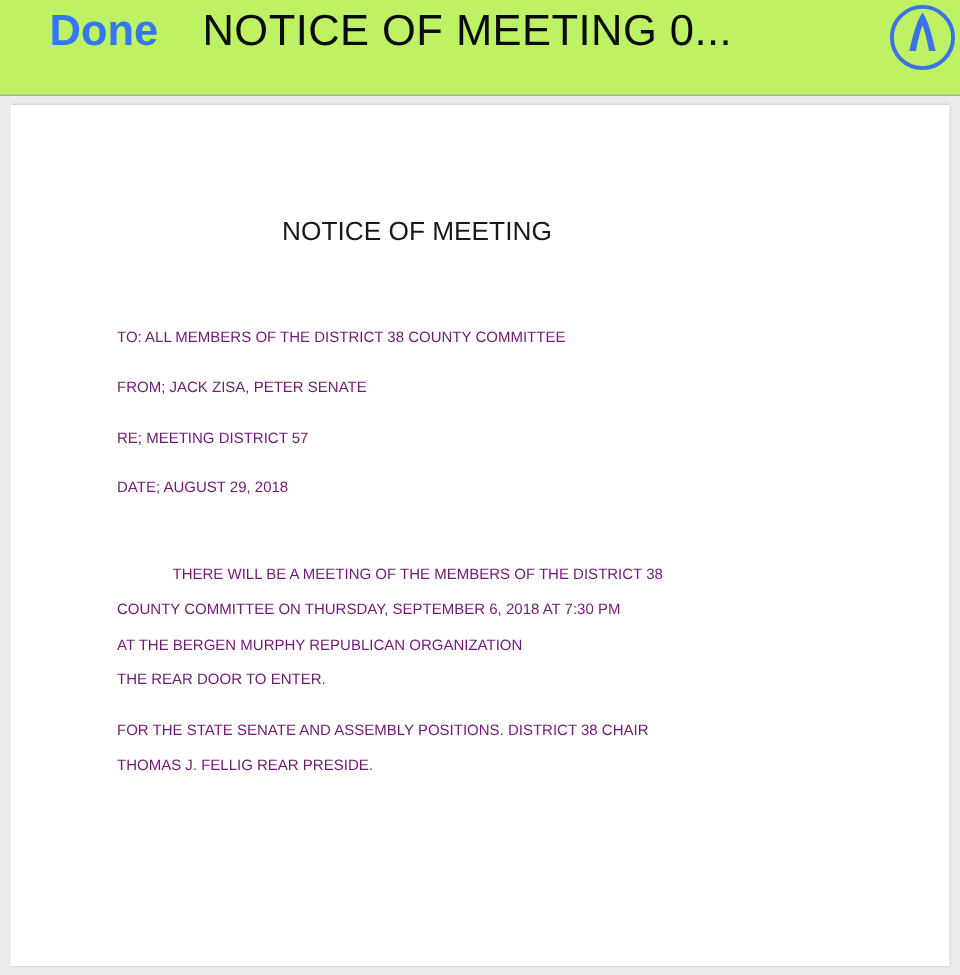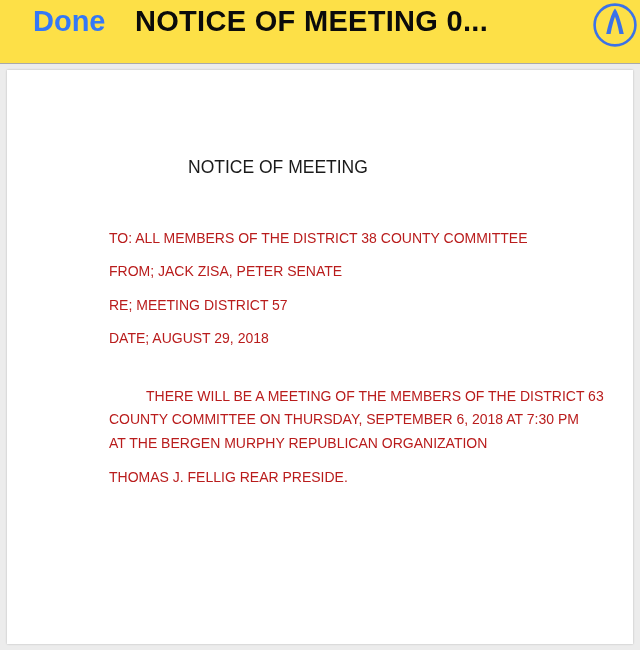--- a/index.html
+++ b/index.html
@@ -7,34 +7,34 @@
     width: 640px; height: 650px;
     font-family: "Liberation Sans", sans-serif;
     background: #ececec;
     overflow: hidden;
   }
   .screen { position: relative; width: 640px; height: 650px; }
 
   
   .navbar {
     position: absolute; left: 0; top: 0; width: 640px; height: 64px;
-    background: #fde047;
+    background: #bef264;
     border-bottom: 1px solid #a9a9a9;
     box-sizing: border-box;
   }
   .done-btn {
     position: absolute; left: 33px; top: 4px;
     background: none; border: none; padding: 0; margin: 0;
     font-family: "Liberation Sans", sans-serif;
     font-size: 29px; font-weight: 600; line-height: 34px;
     color: #3478F6; cursor: pointer;
   }
   .nav-title {
     position: absolute; left: 135px; top: 4px;
-    font-size: 29px; font-weight: 700; line-height: 34px;
+    font-size: 29px; font-weight: 400; line-height: 34px;
     letter-spacing: 0.3px; color: #0b0b0b;
     white-space: nowrap; max-width: 450px; overflow: hidden;
   }
   .markup-btn {
     position: absolute; left: 592px; top: 2px; width: 46px; height: 46px;
     background: none; border: none; padding: 0; margin: 0; cursor: pointer;
   }
 
   
   .viewport {
@@ -46,28 +46,26 @@
     background: #ffffff;
     box-shadow: 0 0 2px rgba(0,0,0,0.22);
     box-sizing: border-box;
     padding: 73px 30px 0 71px;
     overflow: hidden;
   }
   .doc-title {
     margin-left: 110px;
     font-size: 17.5px; line-height: 23px; color: #1a1a1a;
     white-space: nowrap;
-    margin-top: 13px;
   }
   .meta-block { margin-top: 48px; }
   .meta-block .line { margin-bottom: 10px; }
   .line {
-    font-size: 14px; line-height: 23.3px; color: #b91c1c;
+    font-size: 10px; line-height: 23.3px; color: #701a75;
     white-space: nowrap;
-    margin-left: 31px;
   }
   .para-1 { margin-top: 35px; }
   .para-2 { margin-top: 10.5px; }
   .indent { padding-left: 37px; }
 </style>
 </head>
 <body>
 
 <div class="screen">
 
@@ -91,25 +89,27 @@
       <div class="doc-title">NOTICE OF MEETING</div>
 
       <div class="meta-block">
         <div class="line">TO: ALL MEMBERS OF THE DISTRICT 38 COUNTY COMMITTEE</div>
         <div class="line">FROM; JACK ZISA, PETER SENATE</div>
         <div class="line">RE; MEETING DISTRICT 57</div>
         <div class="line">DATE; AUGUST 29, 2018</div>
       </div>
 
       <div class="para-1">
-        <div class="line indent">THERE WILL BE A MEETING OF THE MEMBERS OF THE DISTRICT 63</div>
+        <div class="line indent">THERE WILL BE A MEETING OF THE MEMBERS OF THE DISTRICT 38</div>
         <div class="line">COUNTY COMMITTEE ON THURSDAY, SEPTEMBER 6, 2018 AT 7:30 PM</div>
         <div class="line">AT THE BERGEN MURPHY REPUBLICAN ORGANIZATION</div>
+        <div class="line">THE REAR DOOR TO ENTER.</div>
       </div>
 
       <div class="para-2">
+        <div class="line">FOR THE STATE SENATE AND ASSEMBLY POSITIONS. DISTRICT 38 CHAIR</div>
         <div class="line">THOMAS J. FELLIG REAR PRESIDE.</div>
       </div>
 
     </div>
   </div>
 
 </div>
 
 </body></html>

